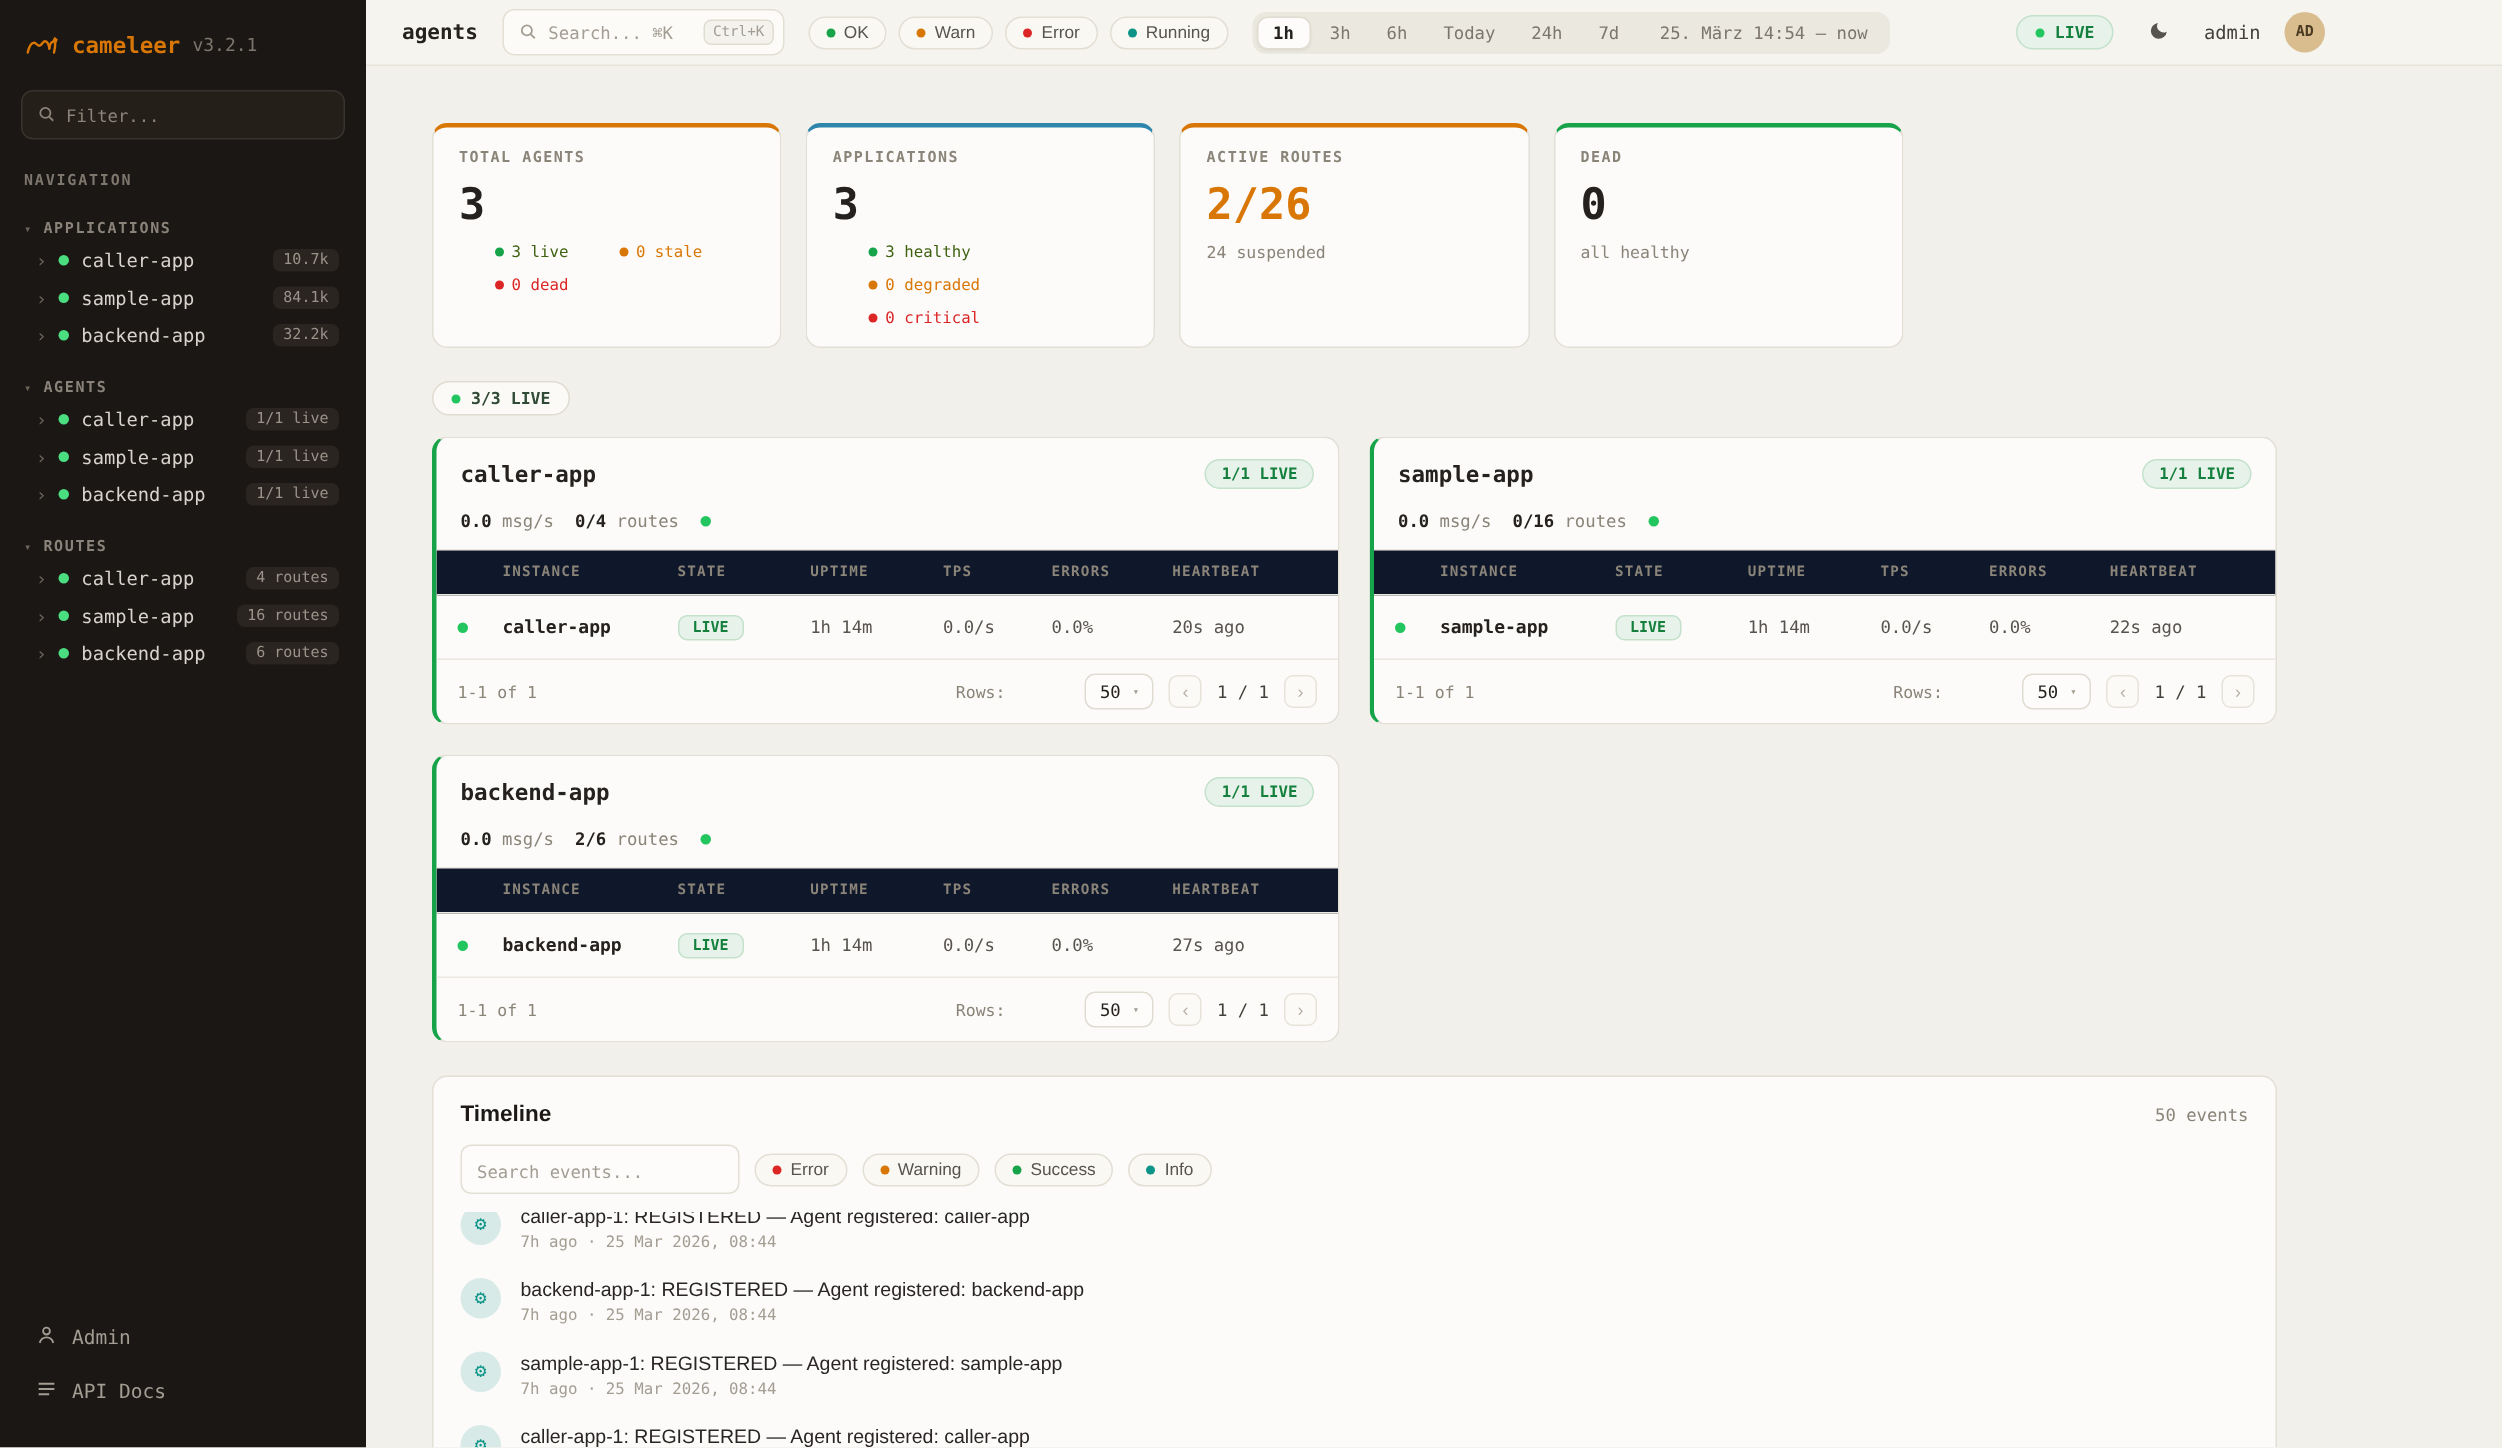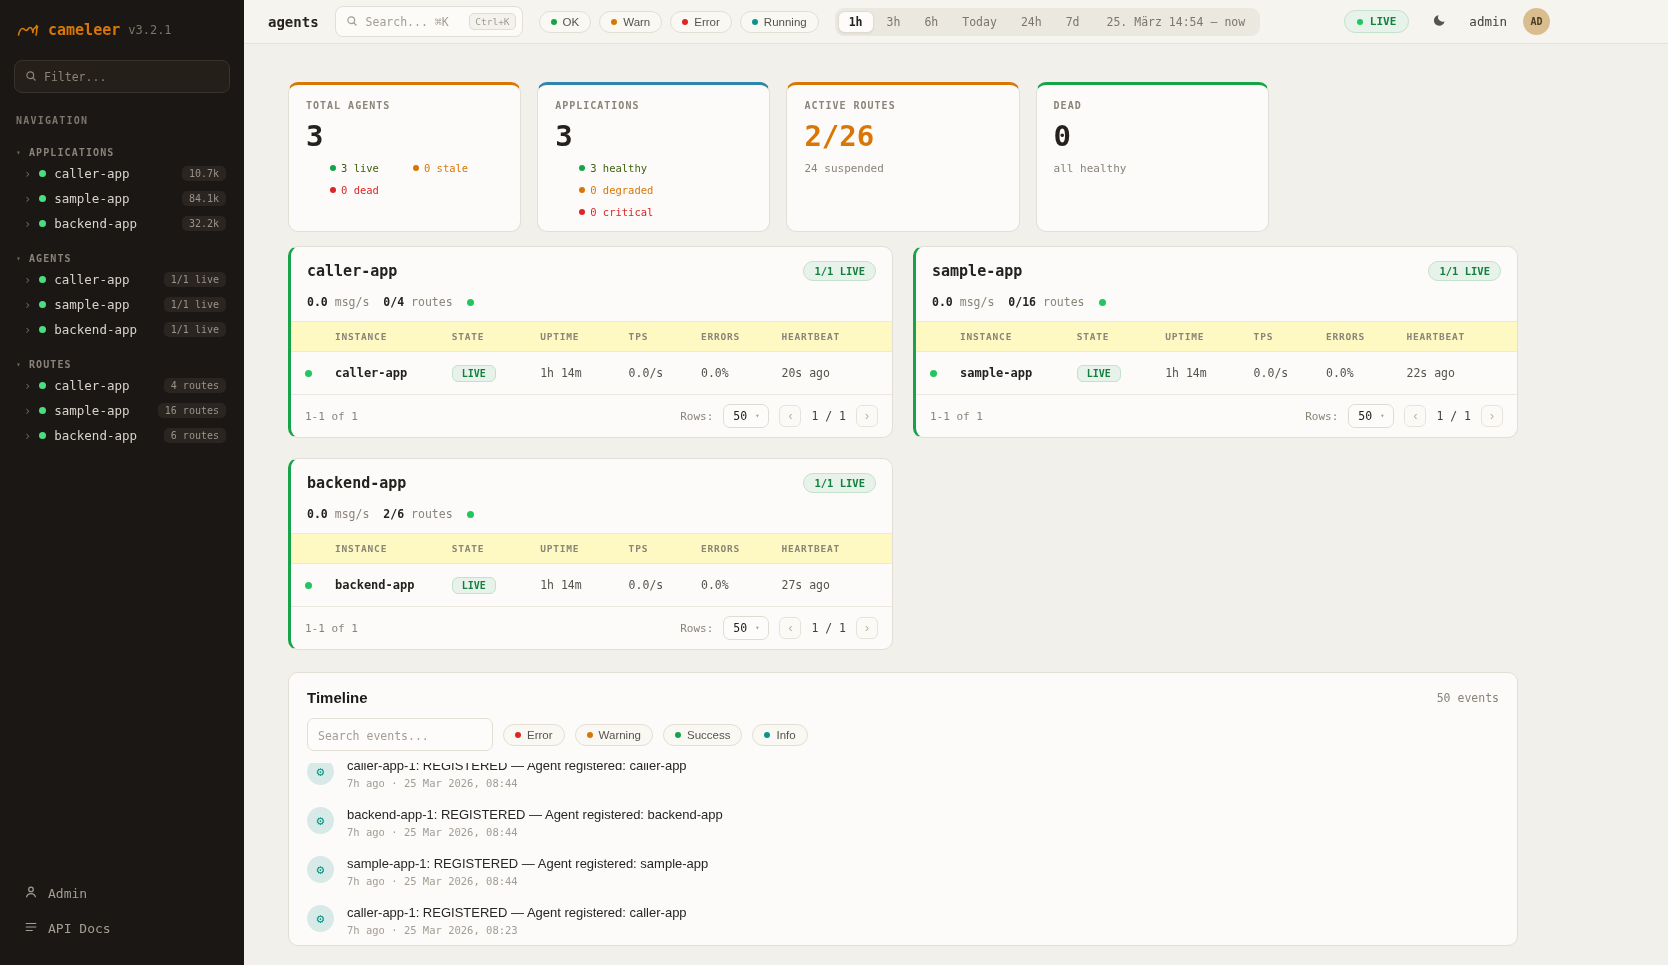--- a/index.html
+++ b/index.html
@@ -69,27 +69,27 @@
   .overview-badge .dot { width:6px;height:6px;background:#22c55e; }
 
   .cards-grid { display:grid; grid-template-columns:1fr 1fr; gap:20px; margin-top:14px; }
   .app-card { background:#fcfbf9; border:1px solid #e3dfd7; border-left:3px solid #16a34a; border-radius:10px; overflow:hidden; }
   .app-card-head { display:flex; align-items:center; justify-content:space-between; padding:14px 16px 10px; }
   .app-card-title { font-size:15px; font-weight:bold; color:#24211e; }
   .live-badge-sm { background:#e7f3ea; border:1px solid #c3e1cb; color:#15803d; font-size:10.5px; font-weight:bold; border-radius:999px; padding:3px 10px; }
   .app-stats-line { display:flex; align-items:center; gap:14px; padding:4px 16px 12px; border-bottom:1px solid #ece8e0; font-size:11.5px; color:#8a8479; }
   .app-stats-line b { color:#24211e; }
   .tbl-head, .tbl-row { display:grid; grid-template-columns:30px 1.45fr 1.1fr 1.1fr 0.9fr 1fr 1.2fr; align-items:center; padding:0 14px; }
-  .tbl-head { background:#fef9c3; border-bottom:1px solid #ece8e0; height:30px; font-size:9.5px; letter-spacing:0.8px; color:#8a8479; font-weight:bold; }
+  .tbl-head { background:#0f172a; border-bottom:1px solid #ece8e0; height:30px; font-size:9.5px; letter-spacing:0.8px; color:#8a8479; font-weight:bold; }
   .tbl-row { height:42px; font-size:11.5px; color:#57534e; }
   .tbl-row .inst { font-weight:bold; color:#24211e; font-size:12px; }
   .state-pill { display:inline-block; background:#e7f3ea; border:1px solid #c3e1cb; color:#15803d; font-size:10px; font-weight:bold; border-radius:6px; padding:2px 9px; }
   .card-foot { display:flex; align-items:center; border-top:1px solid #ece8e0; padding:9px 14px; font-size:11px; color:#8a8479; }
   .foot-right { margin-left:auto; display:flex; align-items:center; gap:10px; }
-  .rows-select { display:flex; align-items:center; gap:8px; border:1px solid #e0dcd2; background:#fdfcfa; border-radius:7px; padding:4px 9px; color:#24211e; font-size:11.5px; cursor:pointer; }
+  .rows-select { display:flex; align-items:center; gap:8px; border:1px solid #e0dcd2; background:#fdfcfa; border-radius:7px; padding:4px 9px; color:#24211e; font-size:11.5px; cursor:pointer;margin-left:43px; }
   .rows-select .caret { font-size:7px; color:#a39d93; }
   .pg-btn { border:1px solid #e7e3da; background:#fbfaf6; color:#b5afa4; border-radius:6px; width:22px; height:22px; display:flex; align-items:center; justify-content:center; font-size:12px; cursor:pointer; }
   .pg-state { color:#44403a; font-size:11.5px; }
 
   
   .timeline-card { background:#fcfbf9; border:1px solid #e3dfd7; border-radius:10px; margin-top:22px; }
   .tl-head { display:flex; align-items:center; justify-content:space-between; padding:16px 18px 12px; }
   .tl-title { font-size:15px; font-weight:bold; color:#1c1917; }
   .tl-count { font-size:11.5px; color:#8a8479; }
   .tl-toolbar { display:flex; align-items:center; gap:10px; padding:0 18px 12px; }
@@ -336,20 +336,26 @@
         <div class="stat-value orange">2/26</div>
         <div class="stat-sub">24 suspended</div>
       </div>
       <div class="stat-card acc-green">
         <div class="stat-label">DEAD</div>
         <div class="stat-value">0</div>
         <div class="stat-sub">all healthy</div>
       </div>
     </div>
 
+    <div>
+      <span class="overview-badge">
+        <span class="dot"></span>
+        <span>3/3 LIVE</span>
+      </span>
+    </div>
 
     <div class="cards-grid">
 
       <section class="app-card">
         <div class="app-card-head">
           <span class="app-card-title">caller-app</span>
           <span class="live-badge-sm">1/1 LIVE</span>
         </div>
         <div class="app-stats-line">
           <span><b>0.0</b> <span>msg/s</span></span>

